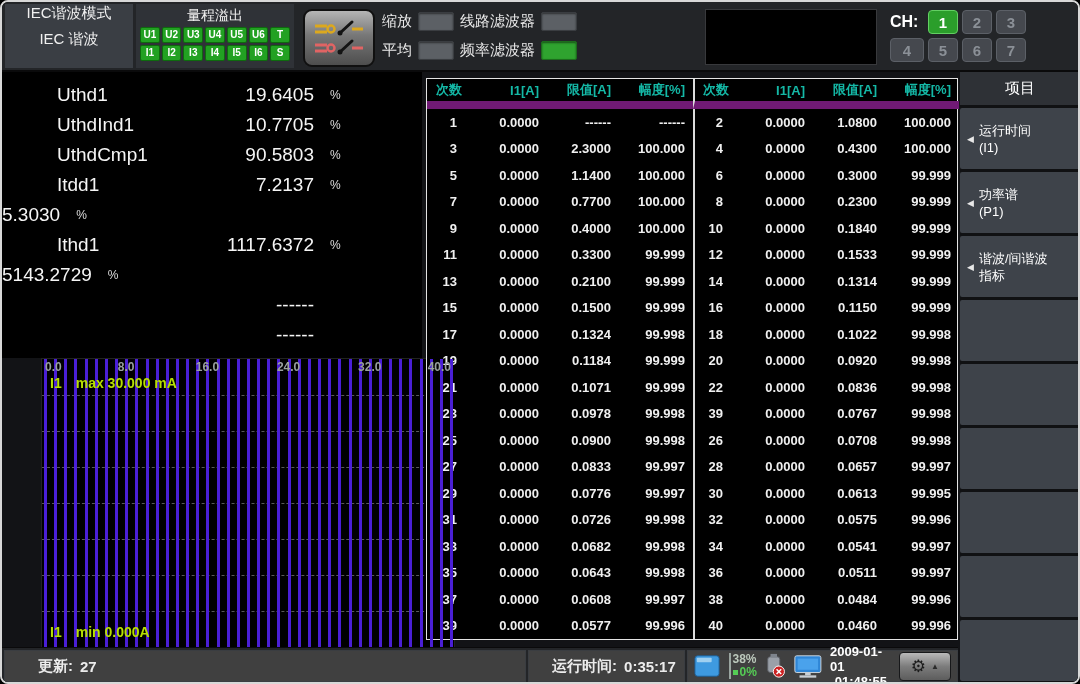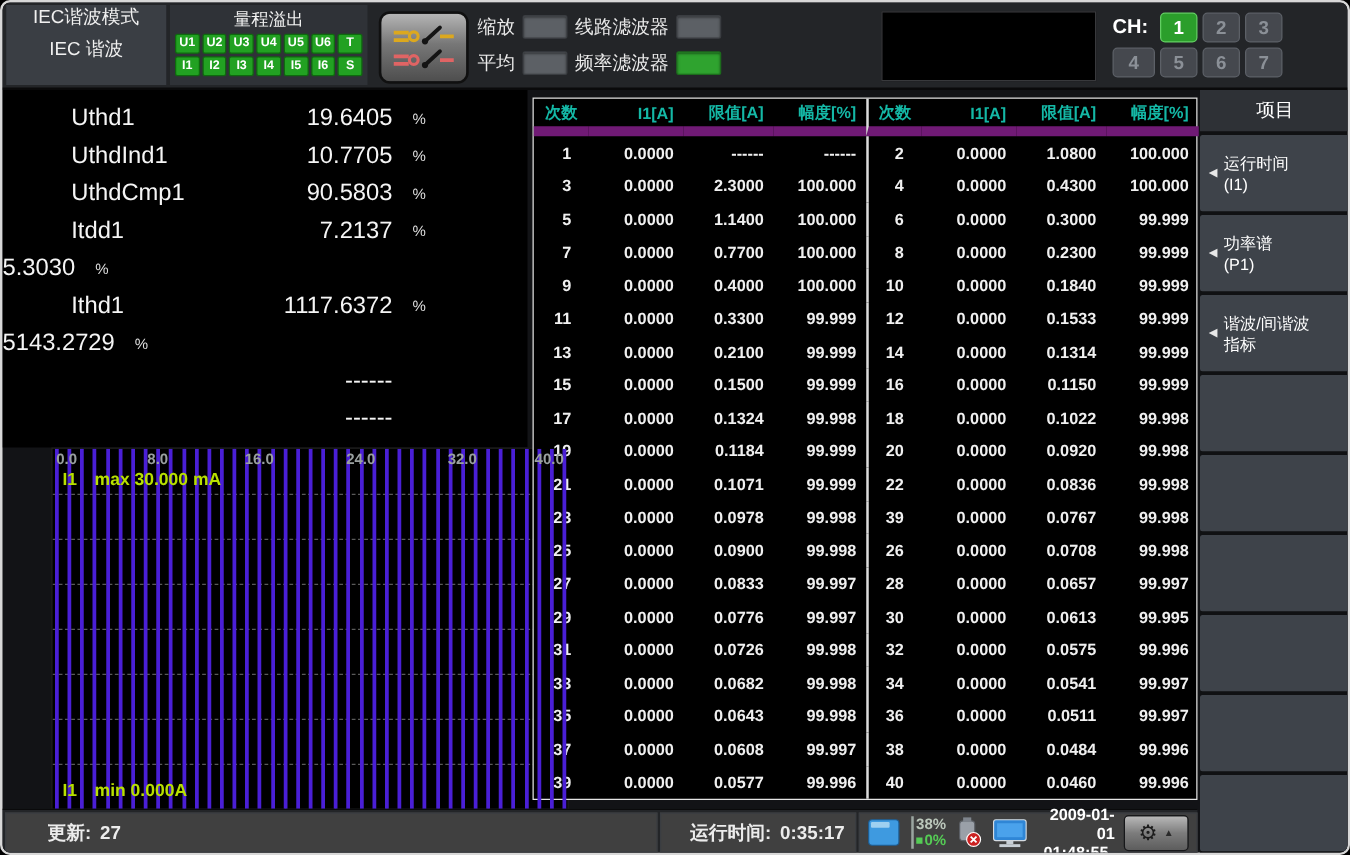--- a/index.html
+++ b/index.html
@@ -52,21 +52,21 @@
   .sb-title{height:33px;background:#2e3136;display:flex;align-items:center;justify-content:center;font-size:15px;color:#fff;margin-bottom:3px;}
   .sb-btn{flex:1;margin-bottom:3px;background:#3e434a;border-radius:2px;display:flex;align-items:center;padding-left:7px;box-sizing:border-box;cursor:pointer;}
   .sb-btn.empty{cursor:default;}
   .sb-arrow{font-size:9px;color:#e8e8e8;margin-right:5px;}
   .sb-text{font-size:13px;color:#fff;line-height:17px;}
   
   .statusbar{position:absolute;left:0;top:645px;width:956px;height:37px;background:#232528;display:flex;align-items:stretch;border-top:1px solid #0a0a0b;box-sizing:border-box;}
   .sbx{margin:2px 0 2px 2px;border:1px solid #3a3d41;background:#404040;display:flex;align-items:center;font-size:15px;color:#ececec;box-sizing:border-box;}
   .sbx.s1{width:535px;padding-left:33px;}
   .sbx.s2{width:160px;padding-left:23px;}
-  .sbx.s3{flex:1;padding:0 6px;gap:7px;text-align:right;}
+  .sbx.s3{flex:1;padding:0 6px;gap:7px;}
   .lbl{font-weight:bold;}
   .val{margin-left:7px;font-weight:bold;}
   .pct{display:flex;flex-direction:column;font-size:12px;font-weight:bold;line-height:13px;border-left:2px solid #9aa5a0;padding-left:2px;}
   .pct-top{color:#bcc8bc;}
   .pct-bot{color:#55cc55;display:flex;align-items:center;}
   .pct-bot i{width:5px;height:5px;background:#55cc55;margin-right:2px;display:inline-block;}
   .dt{display:flex;flex-direction:column;align-items:center;font-size:13px;font-weight:bold;color:#fff;line-height:15px;}
   .gear-btn{width:54px;height:27px;border-radius:4px;border:1px solid #17181a;background:linear-gradient(#b9b9b9,#7c7c7c 50%,#5d5d5d);
             display:flex;align-items:center;justify-content:center;gap:5px;cursor:pointer;}
   .gear-glyph{font-size:17px;color:#1c1c1c;line-height:1;}

